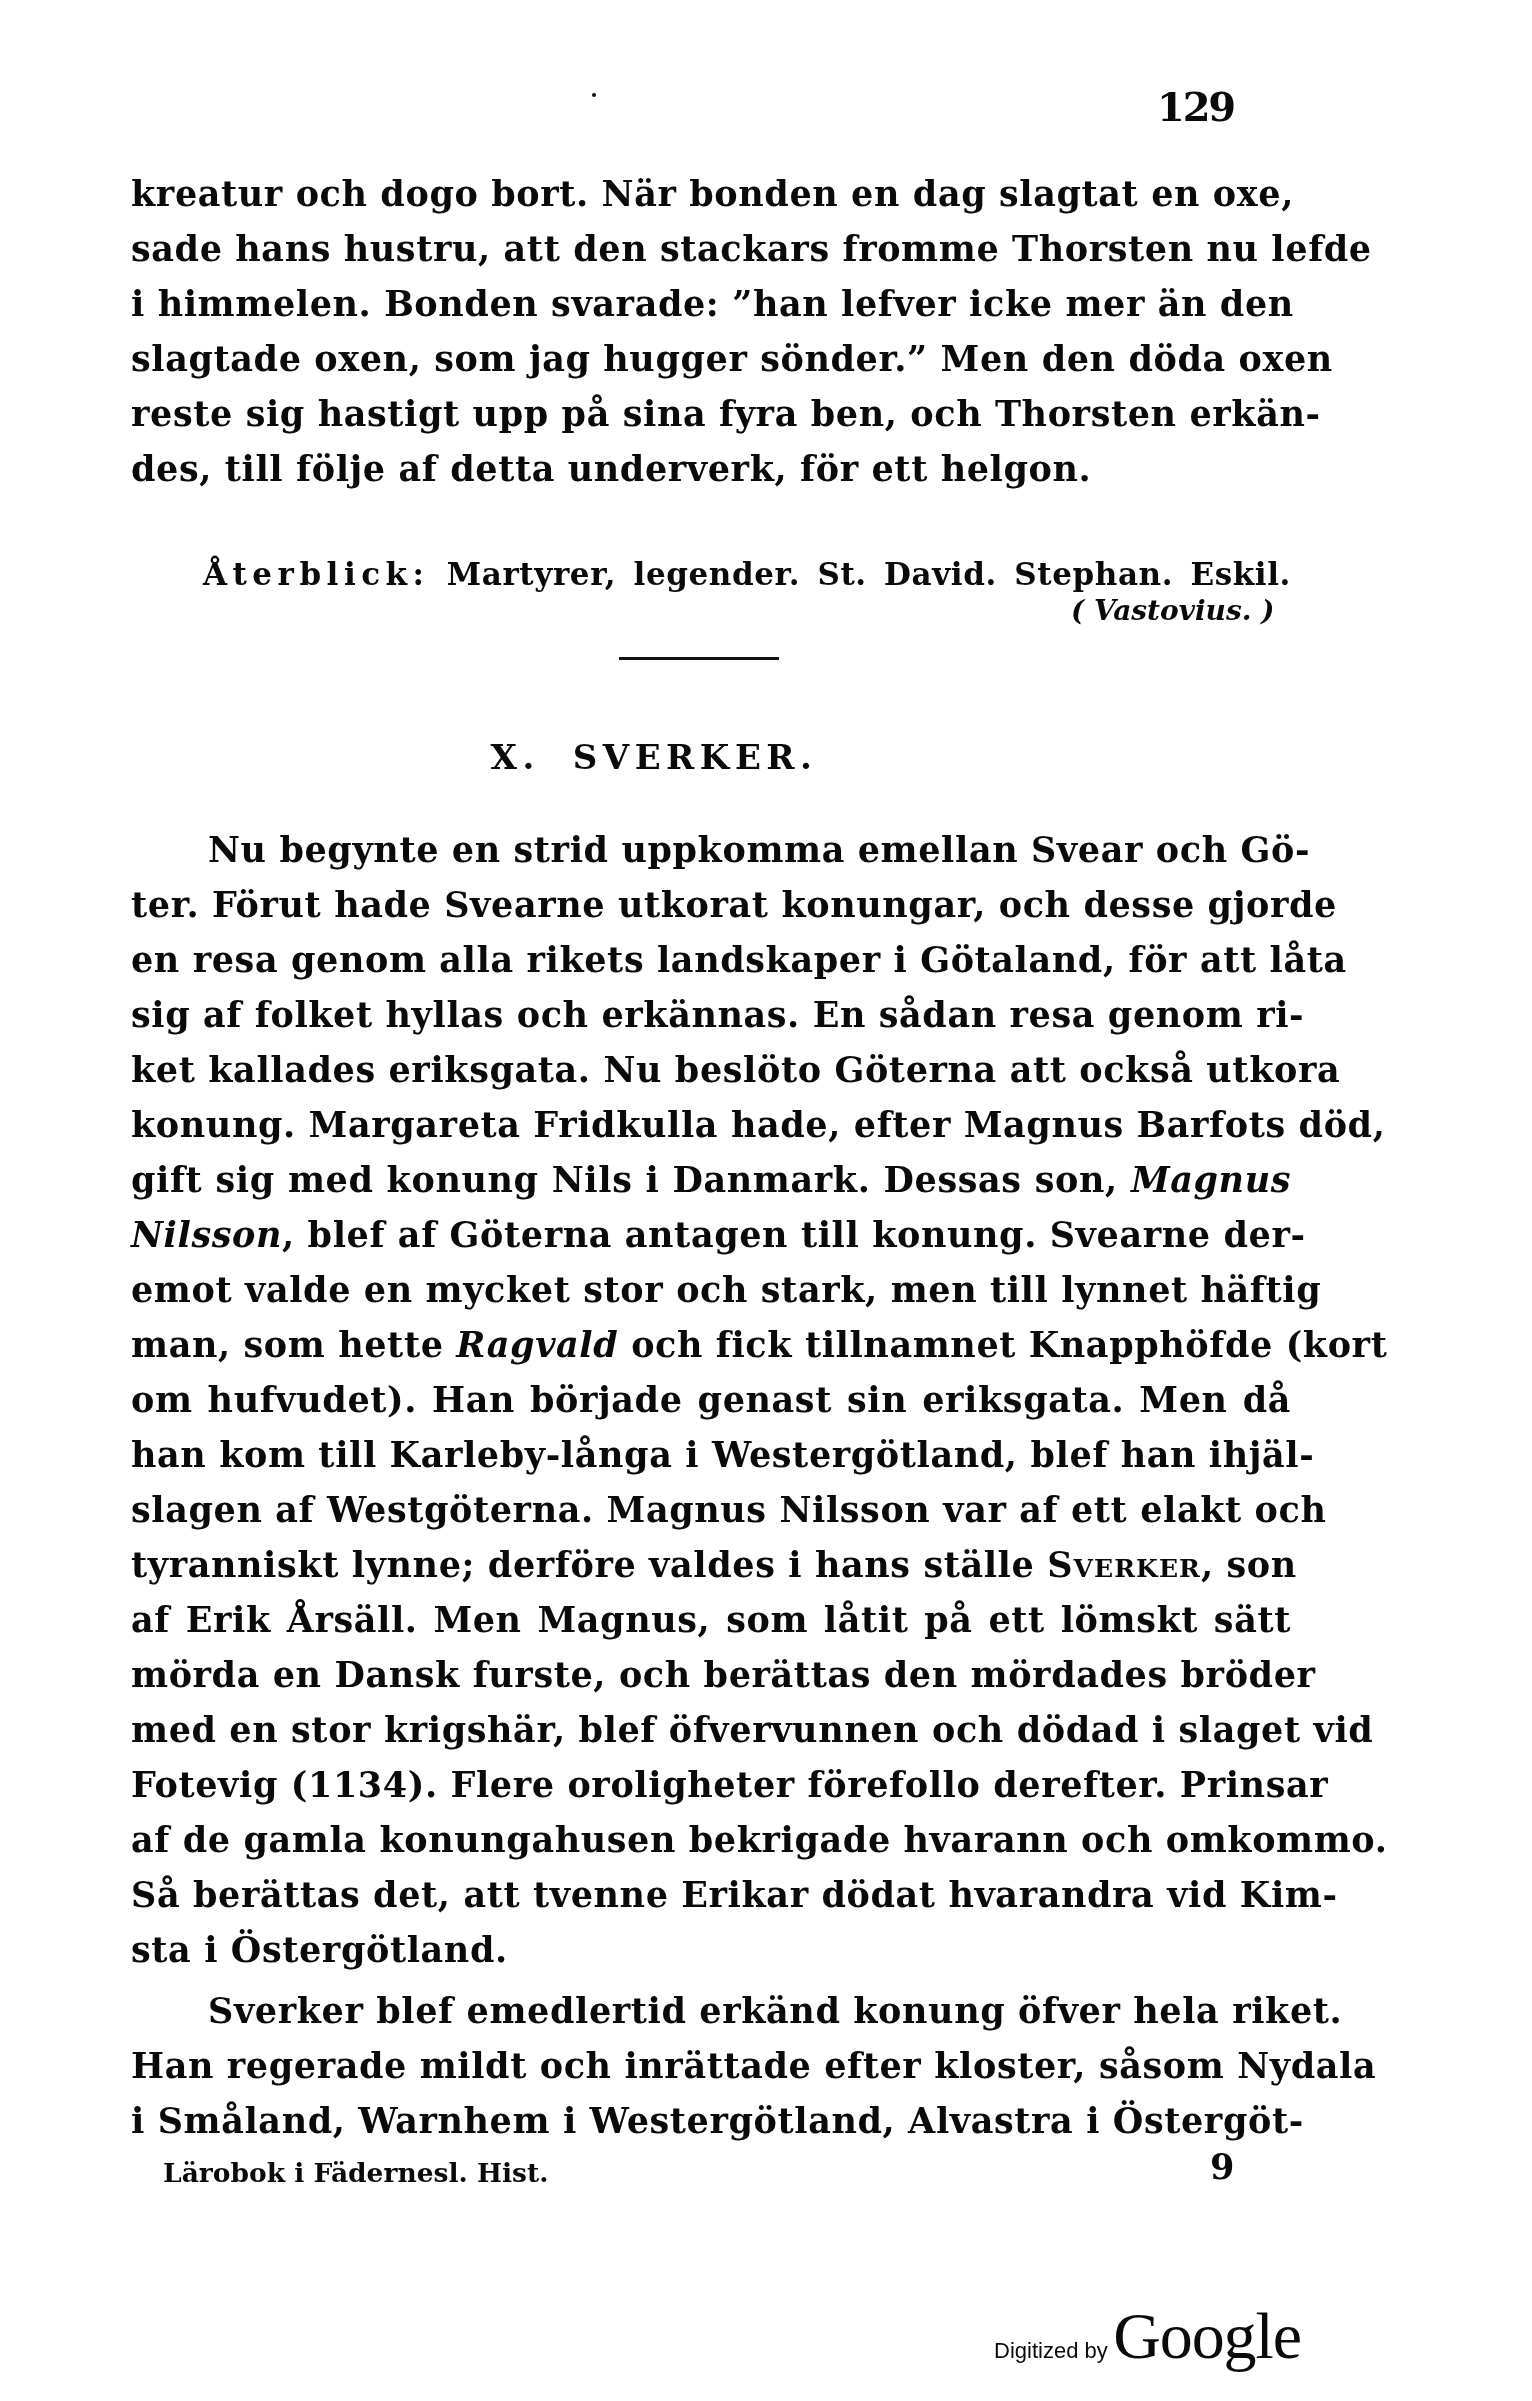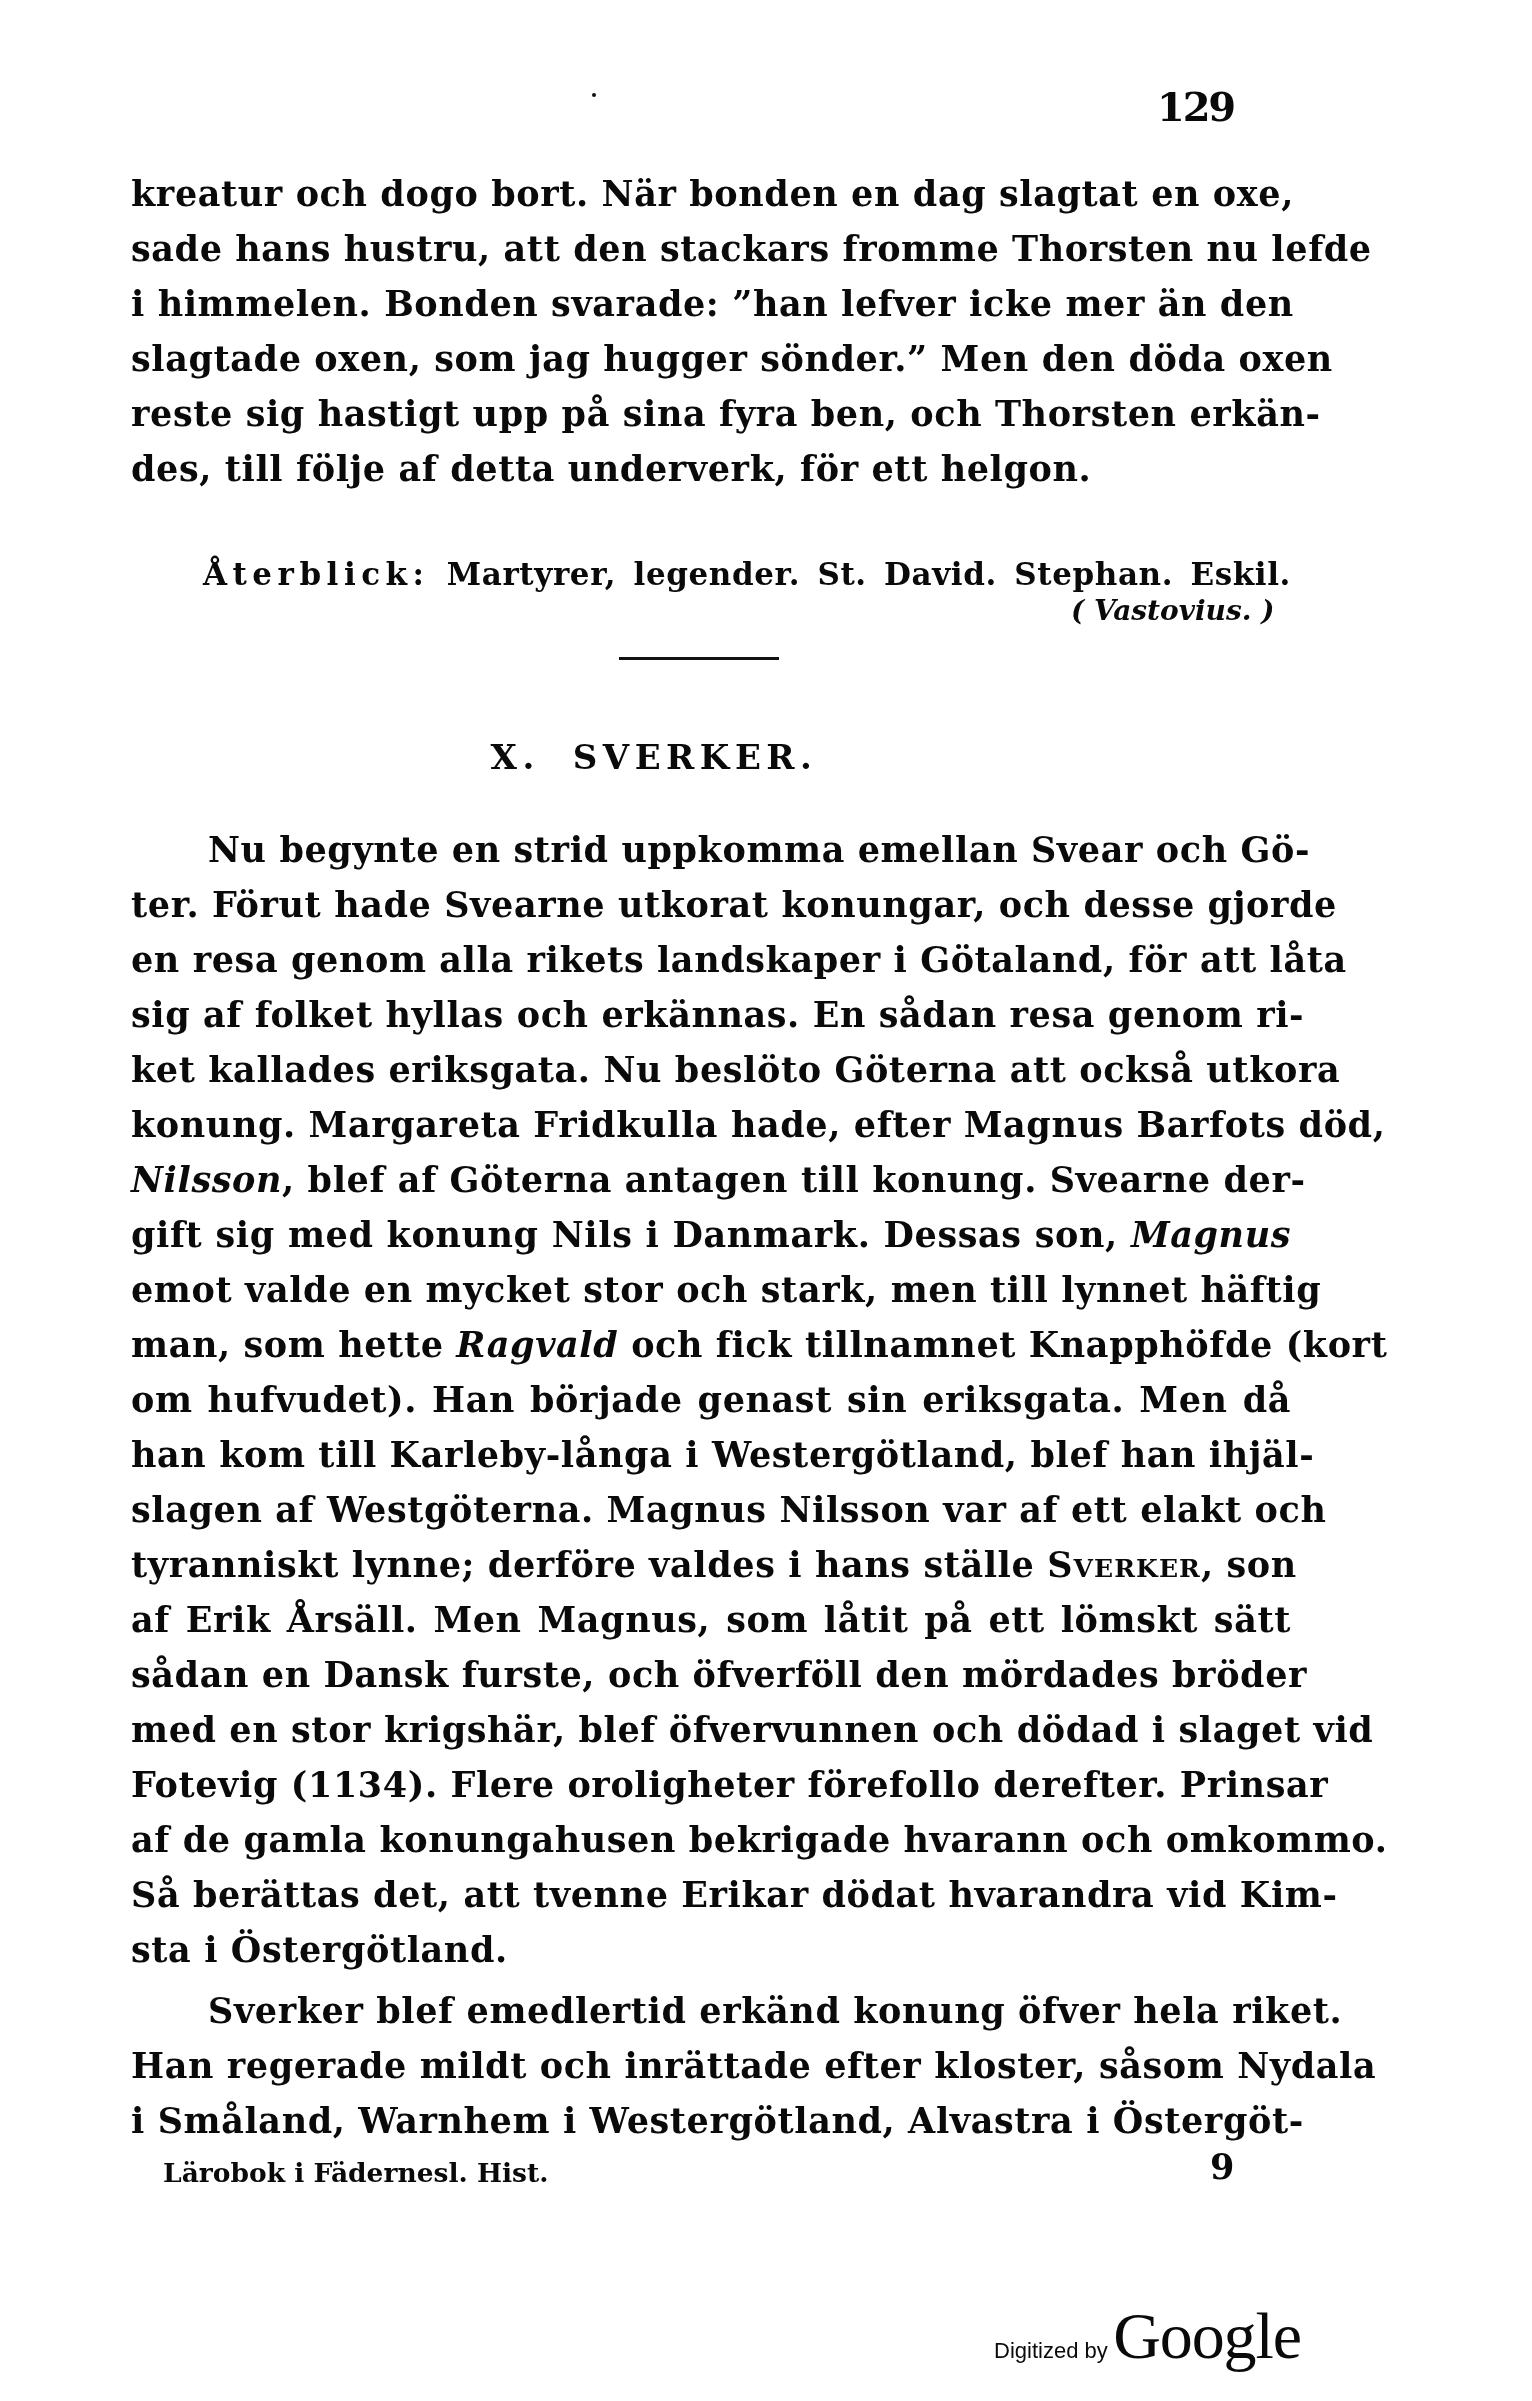--- a/index.html
+++ b/index.html
@@ -59,30 +59,30 @@
     <span style="margin-left:0">X.</span><span>SVERKER.</span>
   </div>
 
   <div class="block" style="top:822px;">
     <span class="line indent">Nu begynte en strid uppkomma emellan Svear och Gö-</span>
     <span class="line">ter.  Förut hade Svearne utkorat konungar, och desse gjorde</span>
     <span class="line">en resa genom alla rikets landskaper i Götaland, för att låta</span>
     <span class="line">sig af folket hyllas och erkännas.  En sådan resa genom ri-</span>
     <span class="line">ket kallades eriksgata.  Nu beslöto Göterna att också utkora</span>
     <span class="line">konung.  Margareta Fridkulla hade, efter Magnus Barfots död,</span>
+    <span class="line"><span>gift sig med konung Nils i Danmark.  Dessas son, </span><span class="it">Magnus</span></span>
     <span class="line"><span class="it">Nilsson</span><span>, blef af Göterna antagen till konung.  Svearne der-</span></span>
-    <span class="line"><span>gift sig med konung Nils i Danmark.  Dessas son, </span><span class="it">Magnus</span></span>
     <span class="line">emot valde en mycket stor och stark, men till lynnet häftig</span>
     <span class="line"><span>man, som hette </span><span class="it">Ragvald</span><span> och fick tillnamnet Knapphöfde (kort</span></span>
     <span class="line">om hufvudet).  Han började genast sin eriksgata.  Men då</span>
     <span class="line">han kom till Karleby-långa i Westergötland, blef han ihjäl-</span>
     <span class="line">slagen af Westgöterna.  Magnus Nilsson var af ett elakt och</span>
     <span class="line"><span>tyranniskt lynne; derföre valdes i hans ställe </span><span class="sc">Sverker</span><span>, son</span></span>
     <span class="line">af Erik Årsäll.  Men Magnus, som låtit på ett lömskt sätt</span>
-    <span class="line">sådan en Dansk furste, och öfverföll den mördades bröder</span>
+    <span class="line">mörda en Dansk furste, och berättas den mördades bröder</span>
     <span class="line">med en stor krigshär, blef öfvervunnen och dödad i slaget vid</span>
     <span class="line">Fotevig (1134).  Flere oroligheter förefollo derefter.  Prinsar</span>
     <span class="line">af de gamla konungahusen bekrigade hvarann och omkommo.</span>
     <span class="line">Så berättas det, att tvenne Erikar dödat hvarandra vid Kim-</span>
     <span class="line last">sta i Östergötland.</span>
   </div>
 
   <div class="block" style="top:1983px;">
     <span class="line indent">Sverker blef emedlertid erkänd konung öfver hela riket.</span>
     <span class="line">Han regerade mildt och inrättade efter kloster, såsom Nydala</span>

